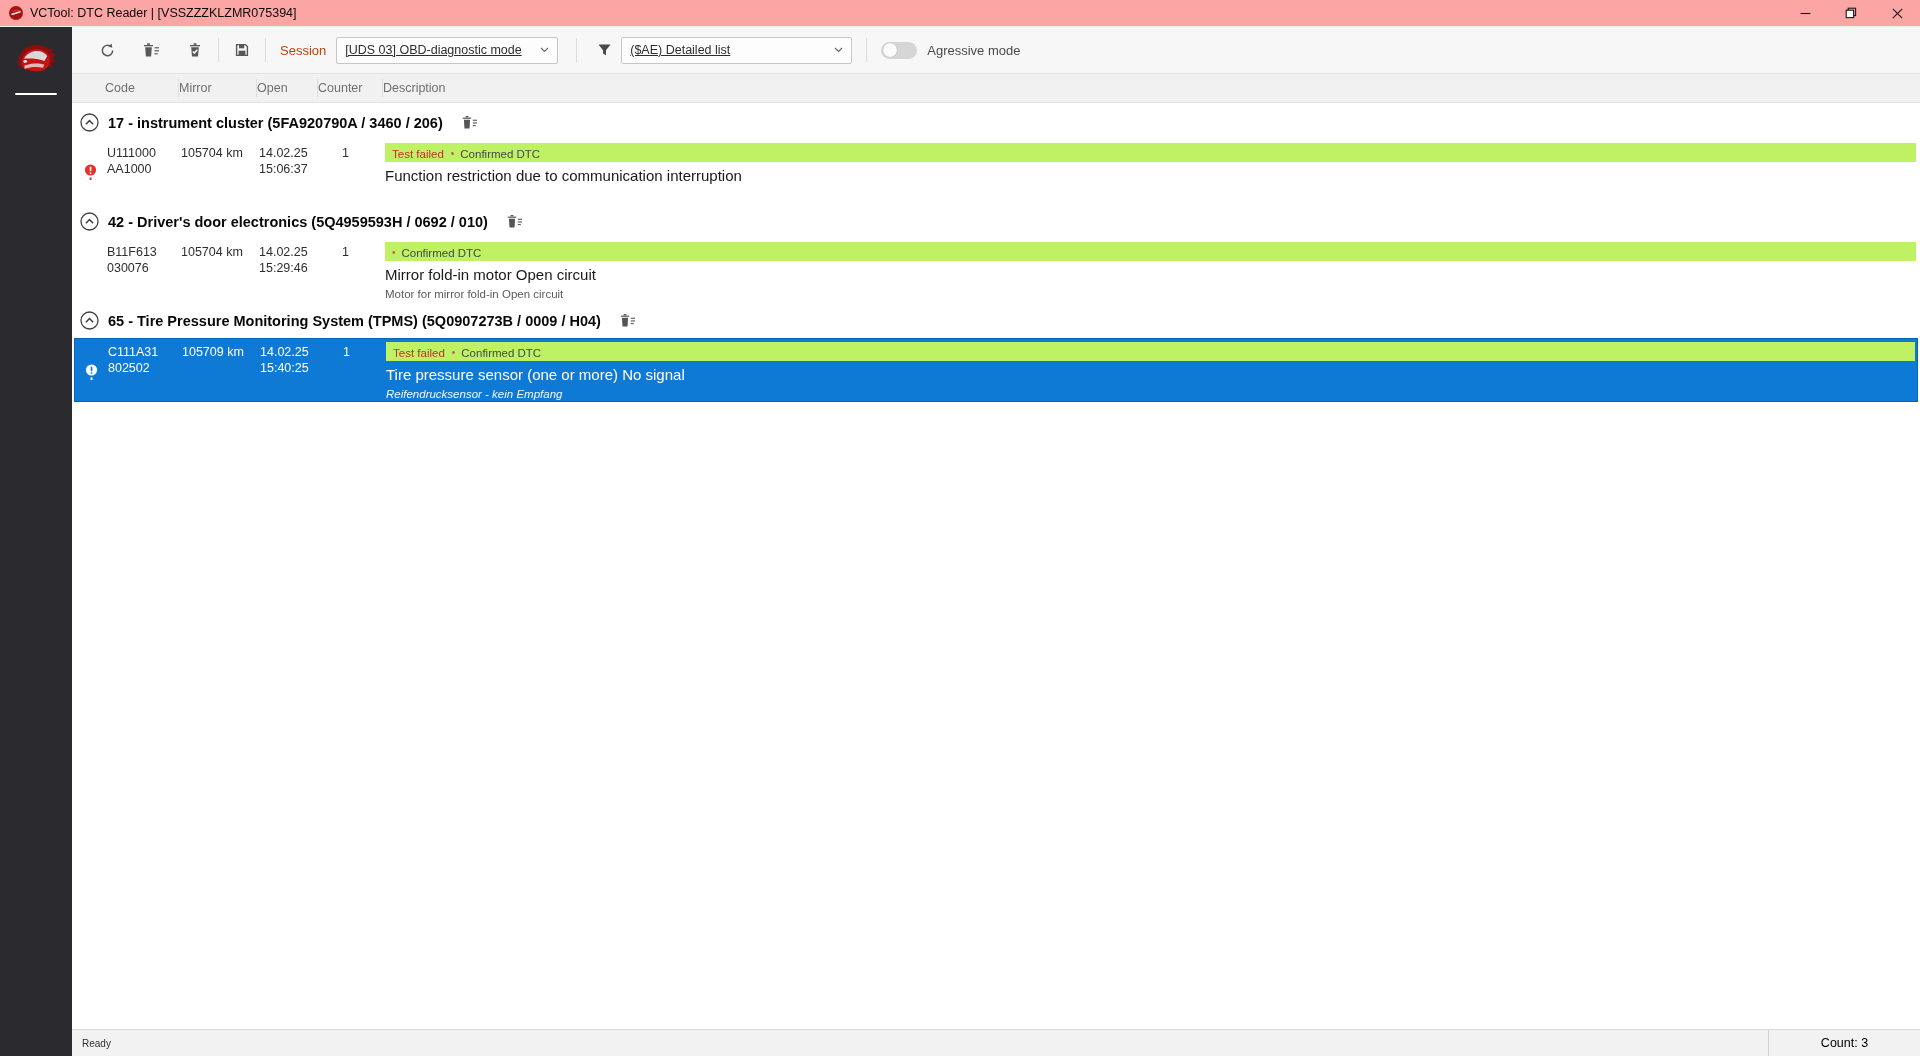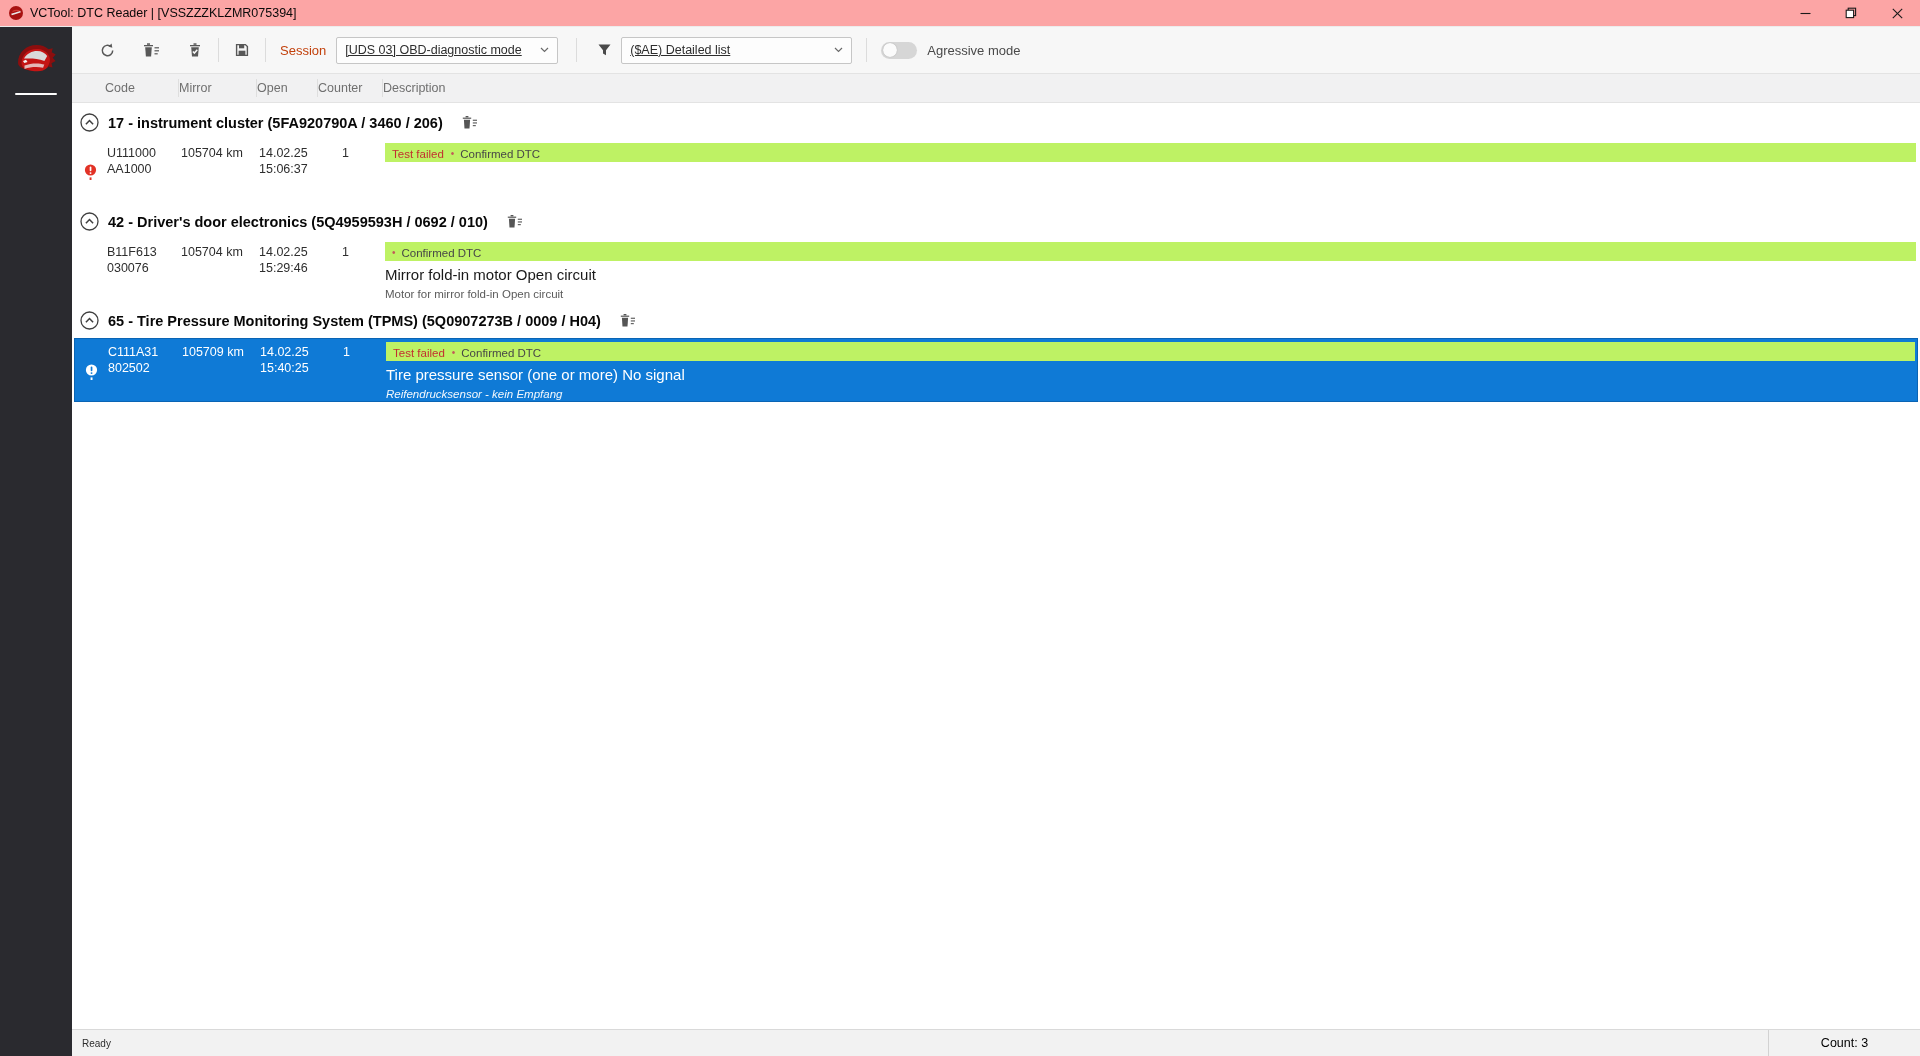--- a/index.html
+++ b/index.html
@@ -237,20 +237,21 @@
       <div>14.02.25</div>
       <div>15:06:37</div>
     </div>
     <div class="cell counter-cell">1</div>
     <div class="cell desc-cell">
       <div class="strip">
         <span class="failed">Test failed</span>
         <span class="dot">•</span>
         <span class="confirmed">Confirmed DTC</span>
       </div>
+      <div class="dtitle">Function restriction due to communication interruption</div>
     </div>
   </div>
 
   <div class="group-header">
     <span class="gchev">
       <svg width="19" height="19" viewBox="0 0 19 19">
         <circle cx="9.5" cy="9.5" r="8.5" fill="none" stroke="#3f3f3f" stroke-width="1.3"></circle>
         <polyline points="5.9,11.3 9.5,7.5 13.1,11.3" fill="none" stroke="#3f3f3f" stroke-width="1.5"></polyline>
       </svg>
     </span>

